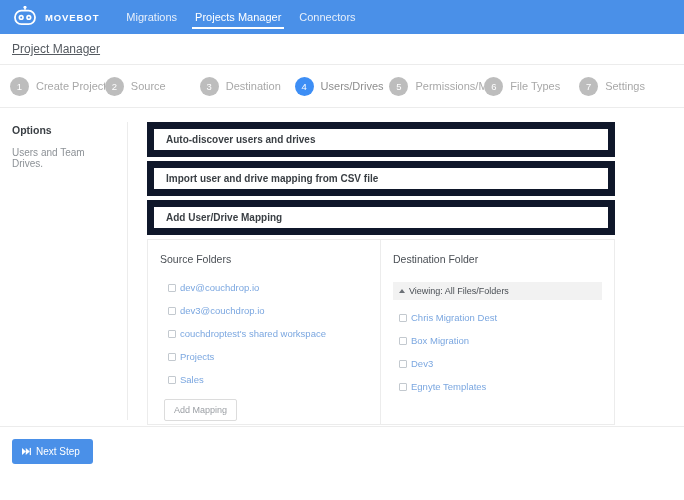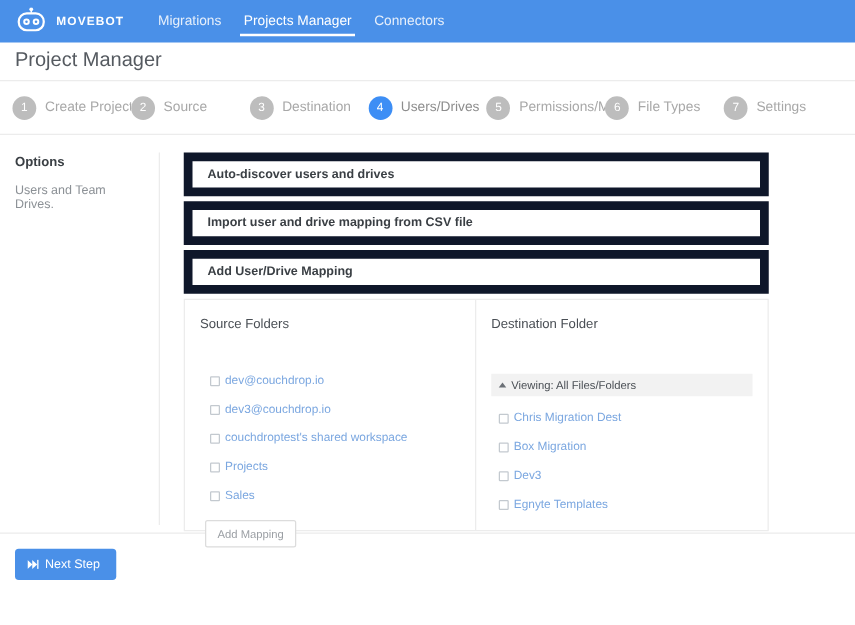--- a/index.html
+++ b/index.html
@@ -37,21 +37,21 @@
   .nav-item.active::after {
     content: ""; position: absolute; left: 6px; right: 6px; bottom: 4px;
     height: 2px; background: #ffffff;
   }
 
   
   .page-title-bar {
     height: 30px; display: flex; align-items: center;
     padding-left: 12px;
   }
-  .page-title { font-size: 16px; color: #555a60; }
+  .page-title { font-size: 12px; color: #555a60; text-decoration: underline; }
 
   
   .stepper {
     height: 44px;
     border-top: 1px solid #ececec;
     border-bottom: 1px solid #ececec;
     display: flex; align-items: center;
     padding: 0 10px;
   }
   .step { display: flex; align-items: center; flex: 1 1 0; min-width: 0; }
@@ -104,21 +104,21 @@
 
   .mapping-panel {
     border: 1px solid #ececec;
     display: flex;
     height: 186px;
   }
   .panel-col { padding: 13px 12px 0 12px; }
   .panel-col.source { width: 50%; border-right: 1px solid #ececec; }
   .panel-col.dest { width: 50%; }
   .panel-heading {
-    font-size: 10.5px; color: #4a4f55; margin-bottom: 34px;
+    font-size: 10.5px; color: #4a4f55; margin-bottom: 17px;
   }
   .folder-row {
     display: flex; align-items: center;
     margin-bottom: 12px;
     padding-left: 8px;
     cursor: pointer;
   }
   .cb {
     width: 8px; height: 8px;
     border: 1px solid #c3c9cf;

